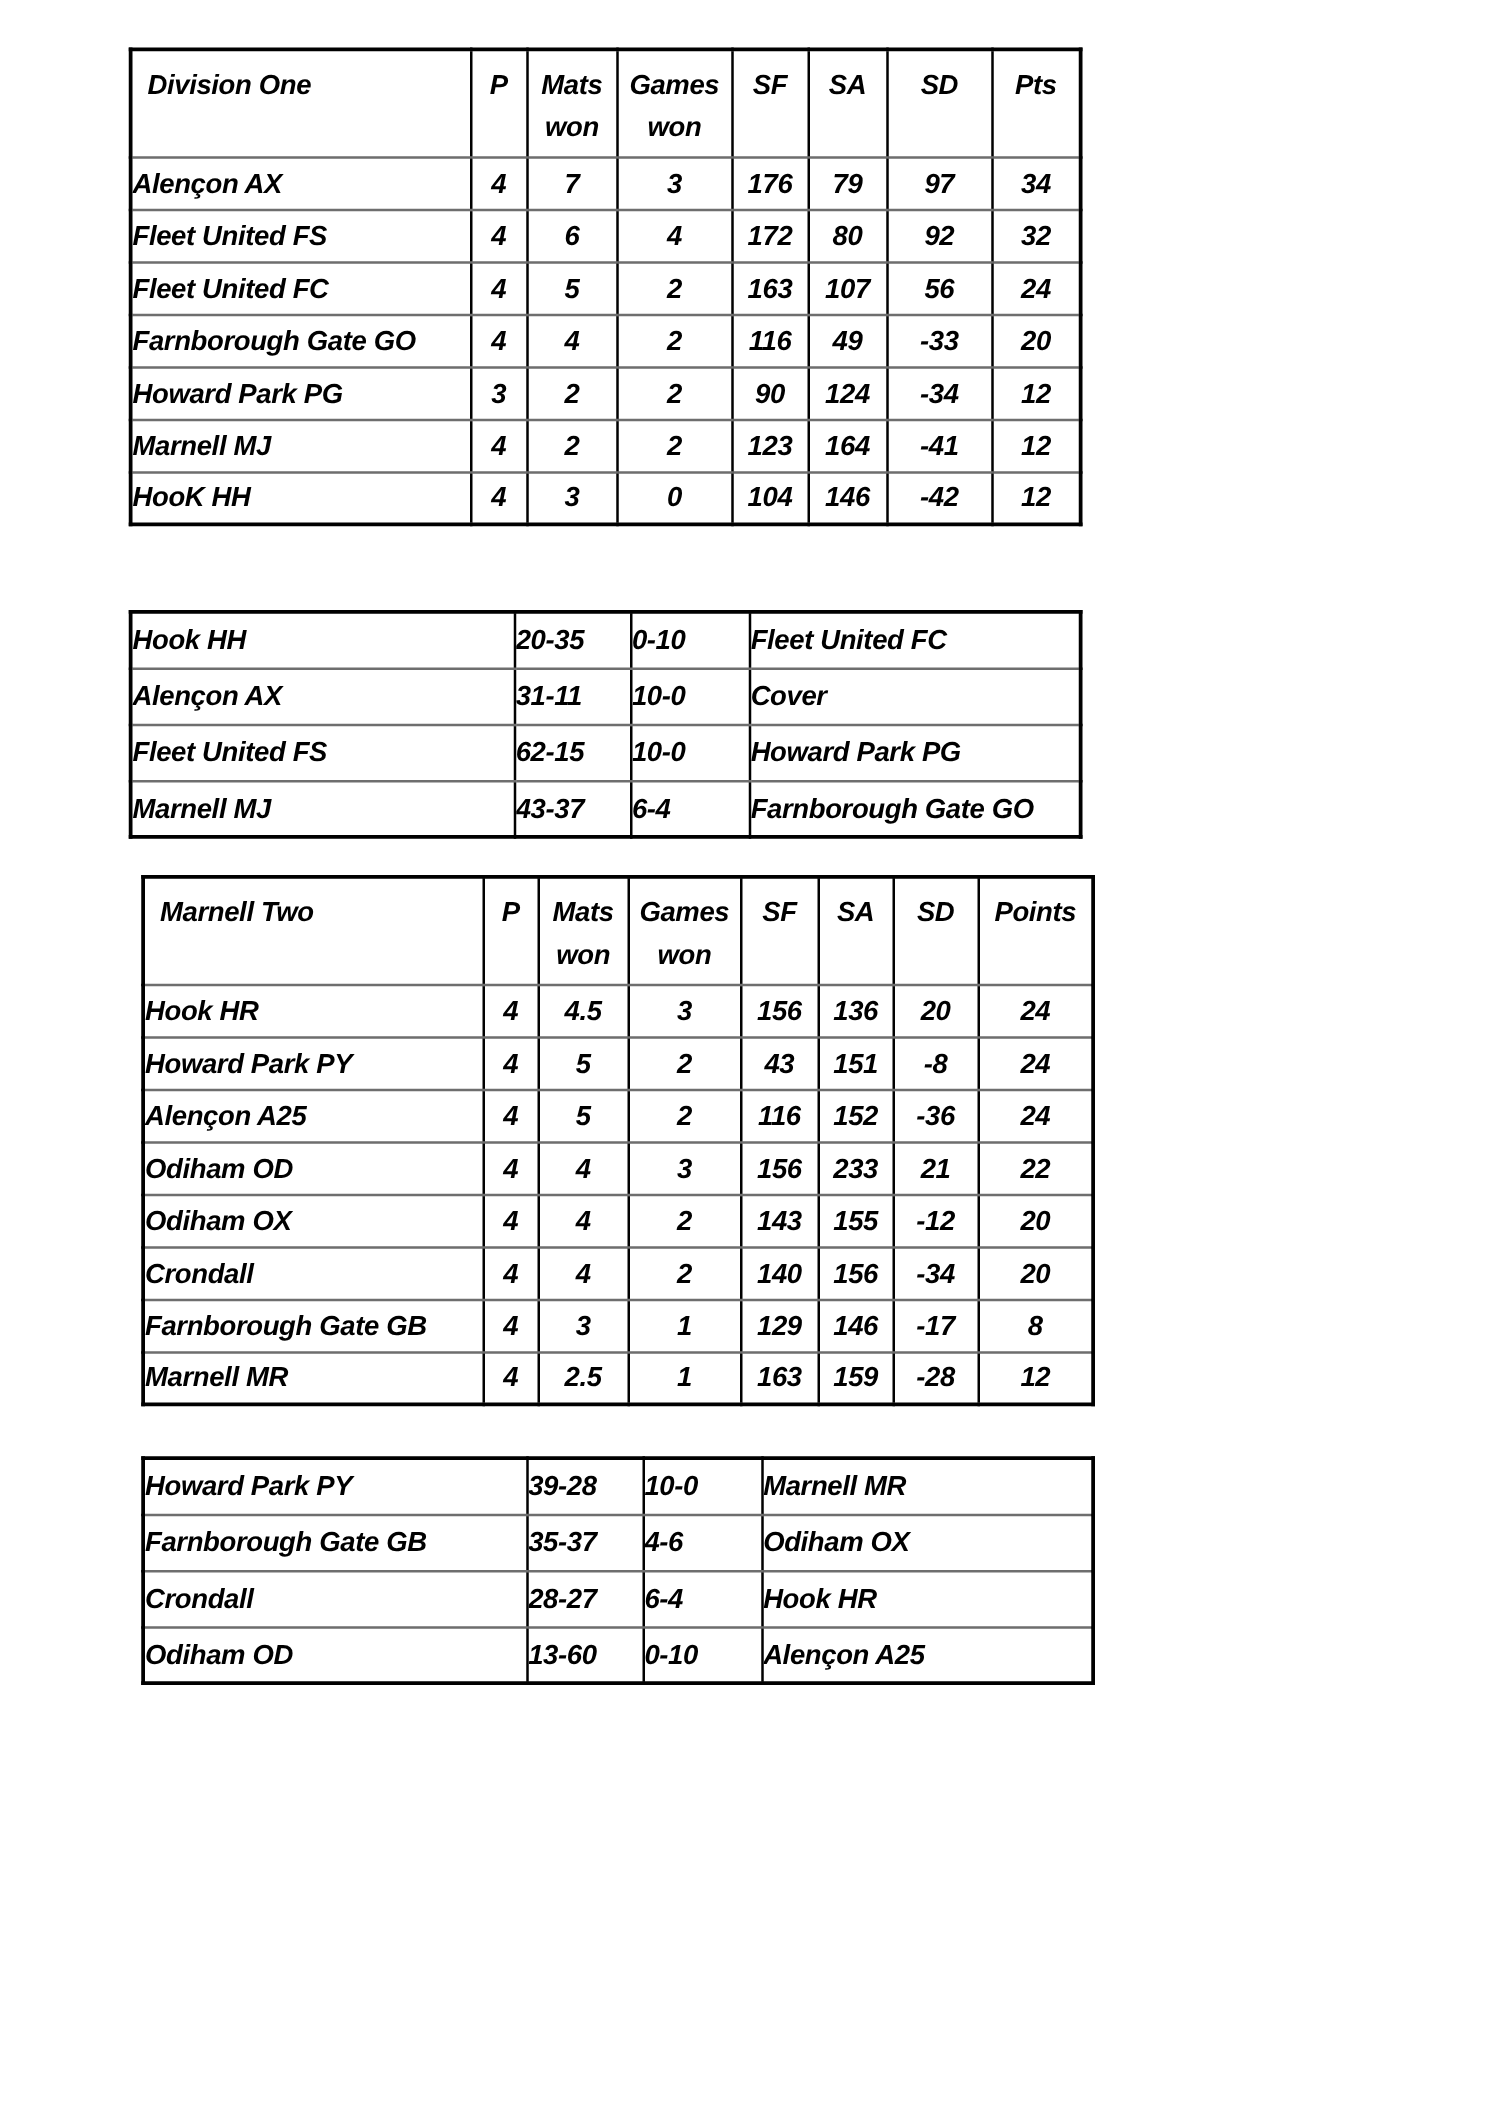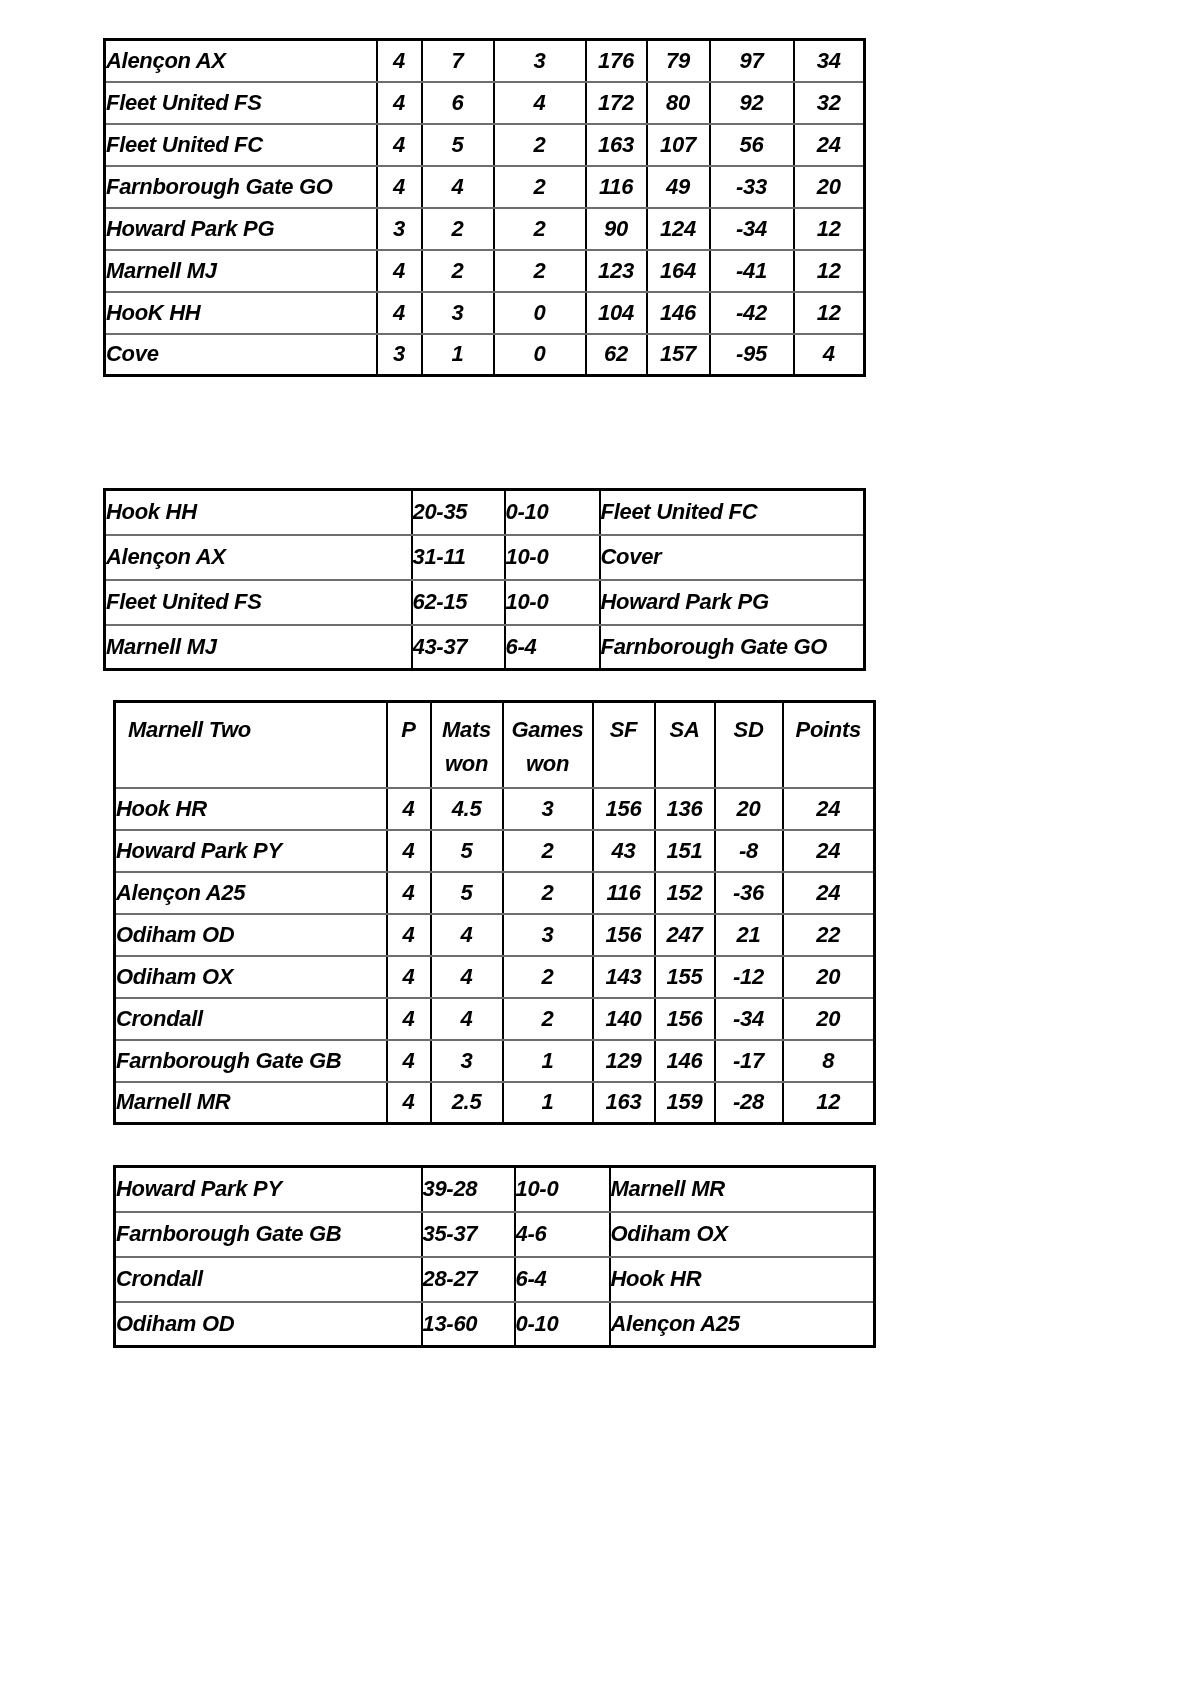--- a/index.html
+++ b/index.html
@@ -70,20 +70,30 @@
       <col style="width:272px">
         <col style="width:45px">
         <col style="width:72px">
         <col style="width:92px">
       <col style="width:61px">
         <col style="width:63px">
         <col style="width:84px">
         <col style="width:71px">
     </colgroup>
     <tbody>
+        <tr class="hdr">
+      <th class="cn">Division One</th>
+      <th>P</th>
+      <th>Mats won</th>
+      <th>Games won</th>
+      <th>SF</th>
+      <th>SA</th>
+      <th>SD</th>
+      <th>Pts</th>
+    </tr>
     <tr class="bodyrow">
           <td class="cn">Alençon AX</td>
           <td>4</td>
           <td>7</td>
           <td>3</td>
           <td>176</td>
           <td>79</td>
           <td>97</td>
           <td>34</td>
         </tr>
@@ -139,30 +149,20 @@
         </tr>
     <tr class="bodyrow">
           <td class="cn">HooK HH</td>
           <td>4</td>
           <td>3</td>
           <td>0</td>
           <td>104</td>
           <td>146</td>
           <td>-42</td>
           <td>12</td>
-        </tr>
-    <tr class="bodyrow">
-          <td class="cn">Cove</td>
-          <td>3</td>
-          <td>1</td>
-          <td>0</td>
-          <td>62</td>
-          <td>157</td>
-          <td>-95</td>
-          <td>4</td>
         </tr>
   </tbody>
     </table>
 
   <table class="tbl results" id="t-res1">
     <colgroup>
       <col style="width:307px">
         <col style="width:93px">
         <col style="width:95px">
         <col style="width:265px">
@@ -246,21 +246,21 @@
           <td>152</td>
           <td>-36</td>
           <td>24</td>
         </tr>
     <tr class="bodyrow">
           <td class="cn">Odiham OD</td>
           <td>4</td>
           <td>4</td>
           <td>3</td>
           <td>156</td>
-          <td>247</td>
+          <td>233</td>
           <td>21</td>
           <td>22</td>
         </tr>
     <tr class="bodyrow">
           <td class="cn">Odiham OX</td>
           <td>4</td>
           <td>4</td>
           <td>2</td>
           <td>143</td>
           <td>155</td>

